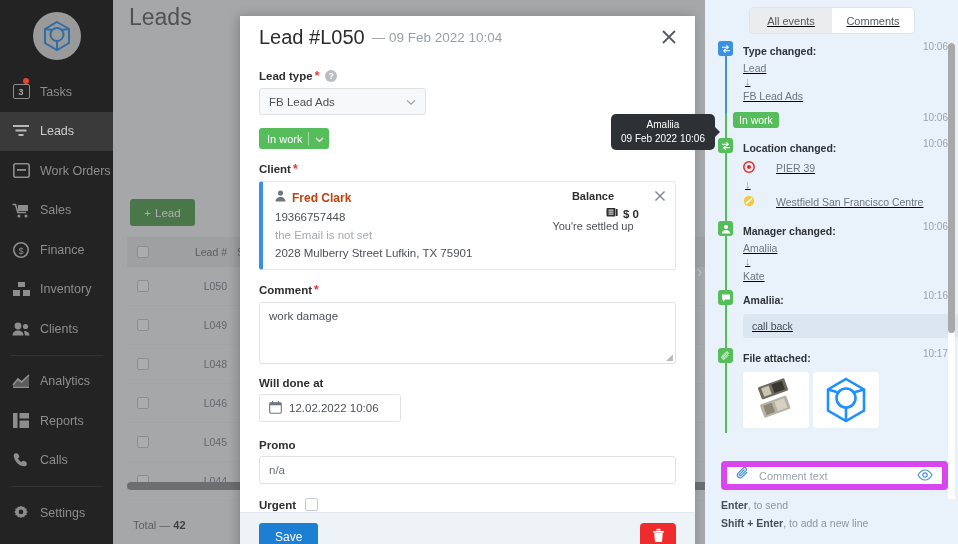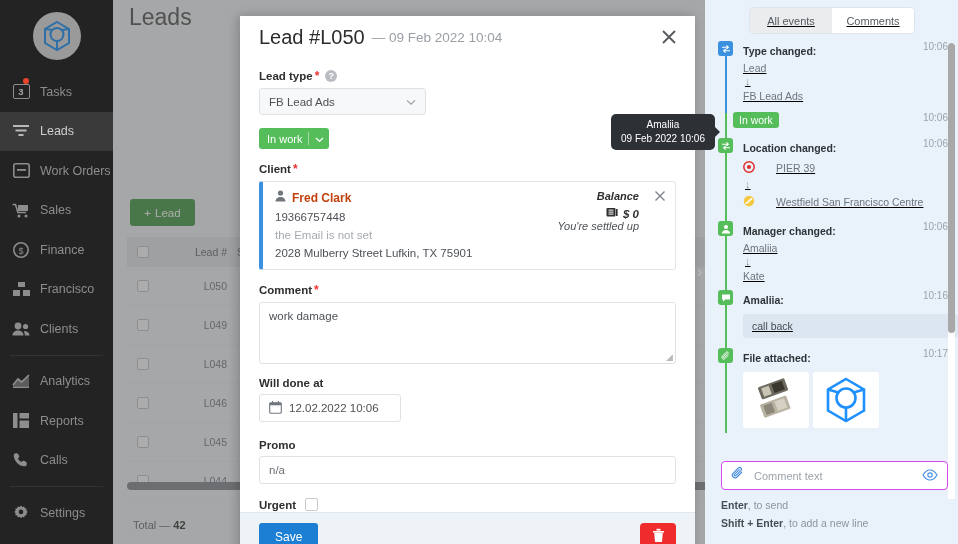--- a/index.html
+++ b/index.html
@@ -184,21 +184,21 @@
     position: relative;
     display: flex;
   }
   .client-left { flex: 1 1 auto; }
   .client-name {
     color: #c2410c; font-size: 12px; font-weight: bold;
     display: flex; align-items: center; gap: 6px;
   }
   .client-line { font-size: 11.5px; color: #4d5156; margin-top: 6px; }
   .client-line.muted { color: #a6abb0; }
-  .client-right { width: 118px; text-align: right; padding-right: 26px; font-style: italic; }
+  .client-right { width: 118px; text-align: center; padding-right: 26px; }
   .bal-title { font-size: 11px; font-weight: bold; color: #2e2e2e; }
   .bal-amount {
     font-size: 11.5px; font-weight: bold; color: #2e2e2e;
     margin-top: 5px; display: flex; justify-content: flex-end;
     align-items: center; gap: 5px;
   }
   .bal-note { font-size: 11px; color: #4d5156; margin-top: 0; }
   .client-x {
     position: absolute; right: 8px; top: 7px; color: #7d838a; cursor: pointer;
   }
@@ -347,21 +347,21 @@
     overflow: hidden;
   }
   .file-thumb.xls { background: #addfb2; }
   .xls-badge {
     background: #2e8b46; color: #fff; font-size: 11px; font-weight: bold;
     padding: 3px 7px; border-radius: 2px;
   }
   #comment-input {
     position: absolute; left: 16px; bottom: 54px;
     width: 227px; height: 29px;
-    background: #fff; border: 1px solid #d946ef; border-radius: 4px;
+    background: #fff; border: 6px solid #d946ef; border-radius: 4px;
     display: flex; align-items: center; padding: 0 9px;
   }
   #comment-placeholder { font-size: 11px; color: #9aa3ac; margin-left: 8px; flex: 1; }
   #hints { position: absolute; left: 16px; bottom: 12px; font-size: 10.5px; color: #8d959d; line-height: 1.65; }
   #hints b { color: #474e55; }
 </style>
 </head>
 <body>
 
 <div id="app">
@@ -431,21 +431,21 @@
     </div>
 
     <div class="nav-item">
       <span class="nav-ico">
         <svg width="17" height="14" viewBox="0 0 17 14">
             <rect x="5" y="0" width="7" height="5" fill="#8d8d8d"></rect>
             <rect x="0" y="8" width="7" height="6" fill="#8d8d8d"></rect>
             <rect x="10" y="8" width="7" height="6" fill="#8d8d8d"></rect>
           </svg>
       </span>
-      <span class="nav-label">Francisco</span>
+      <span class="nav-label">Inventory</span>
     </div>
 
     <div class="nav-item">
       <span class="nav-ico">
         <svg width="18" height="14" viewBox="0 0 18 14">
             <circle cx="6" cy="4" r="3.4" fill="#8d8d8d"></circle>
             <circle cx="13.5" cy="4.5" r="2.6" fill="#8d8d8d"></circle>
             <path d="M0.5 13.5c0-3.2 2.5-5 5.5-5s5.5 1.8 5.5 5z" fill="#8d8d8d"></path>
             <path d="M12 9c3 0 5.5 1.5 5.5 4.5H13z" fill="#8d8d8d"></path>
           </svg>

